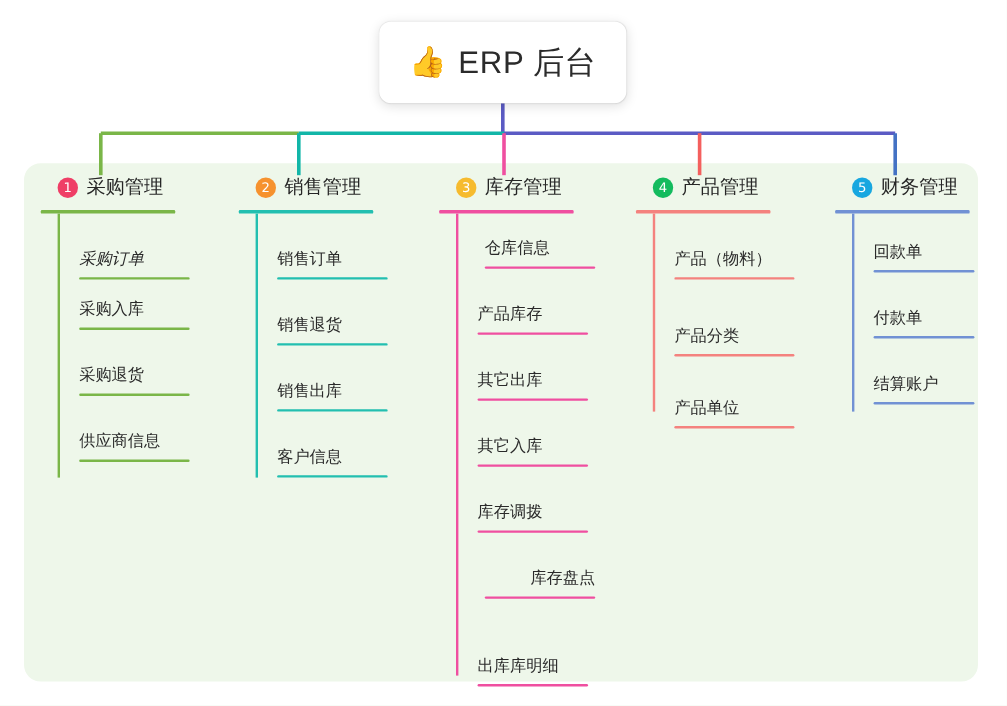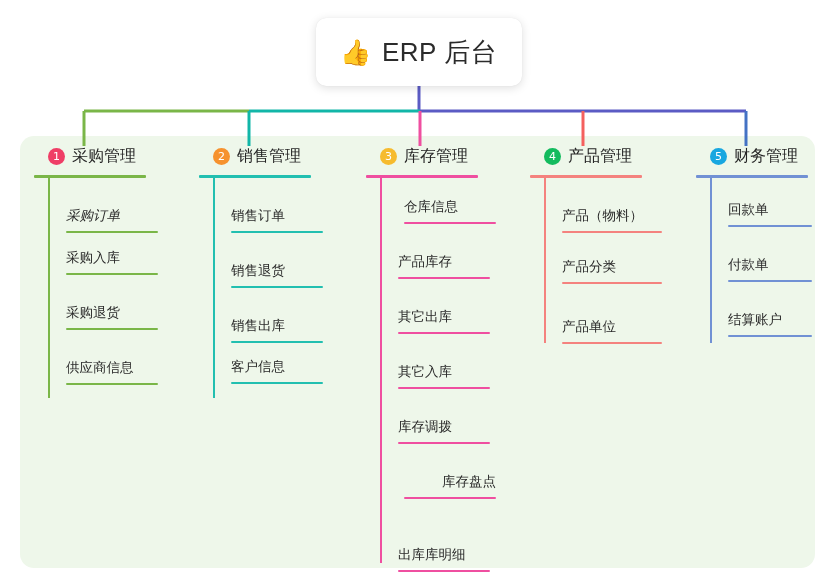--- a/index.html
+++ b/index.html
@@ -199,21 +199,21 @@
           <div class="leaf-rule" style="background: rgb(34, 191, 176); width: 92px;"></div>
         </div>
         <div class="leaf" style="height: 55px;">
           <div class="leaf-label">销售退货</div>
           <div class="leaf-rule" style="background: rgb(34, 191, 176); width: 92px;"></div>
         </div>
         <div class="leaf" style="height: 55px;">
           <div class="leaf-label">销售出库</div>
           <div class="leaf-rule" style="background: rgb(34, 191, 176); width: 92px;"></div>
         </div>
-        <div class="leaf" style="height: 41px;">
+        <div class="leaf" style="height: 55px;">
           <div class="leaf-label">客户信息</div>
           <div class="leaf-rule" style="background: rgb(34, 191, 176); width: 92px;"></div>
         </div>
       </div>
     </div>
     <div class="column" style="left: 366px;">
       <div class="col-head">
         <span class="badge" style="background: rgb(246, 187, 46);">3</span>
         <span class="col-title">库存管理</span>
       </div>
@@ -255,21 +255,21 @@
         <span class="badge" style="background: rgb(19, 187, 94);">4</span>
         <span class="col-title">产品管理</span>
       </div>
       <div class="col-rule" style="background: rgb(244, 130, 126); width: 112px;"></div>
       <div class="leaf-list">
         <div class="spine" style="background: rgb(244, 130, 126); height: 165px;"></div>
         <div class="leaf" style="height: 55px;">
           <div class="leaf-label">产品（物料）</div>
           <div class="leaf-rule" style="background: rgb(244, 130, 126); width: 100px;"></div>
         </div>
-        <div class="leaf" style="height: 51px;">
+        <div class="leaf" style="height: 64px;">
           <div class="leaf-label">产品分类</div>
           <div class="leaf-rule" style="background: rgb(244, 130, 126); width: 100px;"></div>
         </div>
         <div class="leaf" style="height: 60px;">
           <div class="leaf-label">产品单位</div>
           <div class="leaf-rule" style="background: rgb(244, 130, 126); width: 100px;"></div>
         </div>
       </div>
     </div>
     <div class="column" style="left: 696px;">

